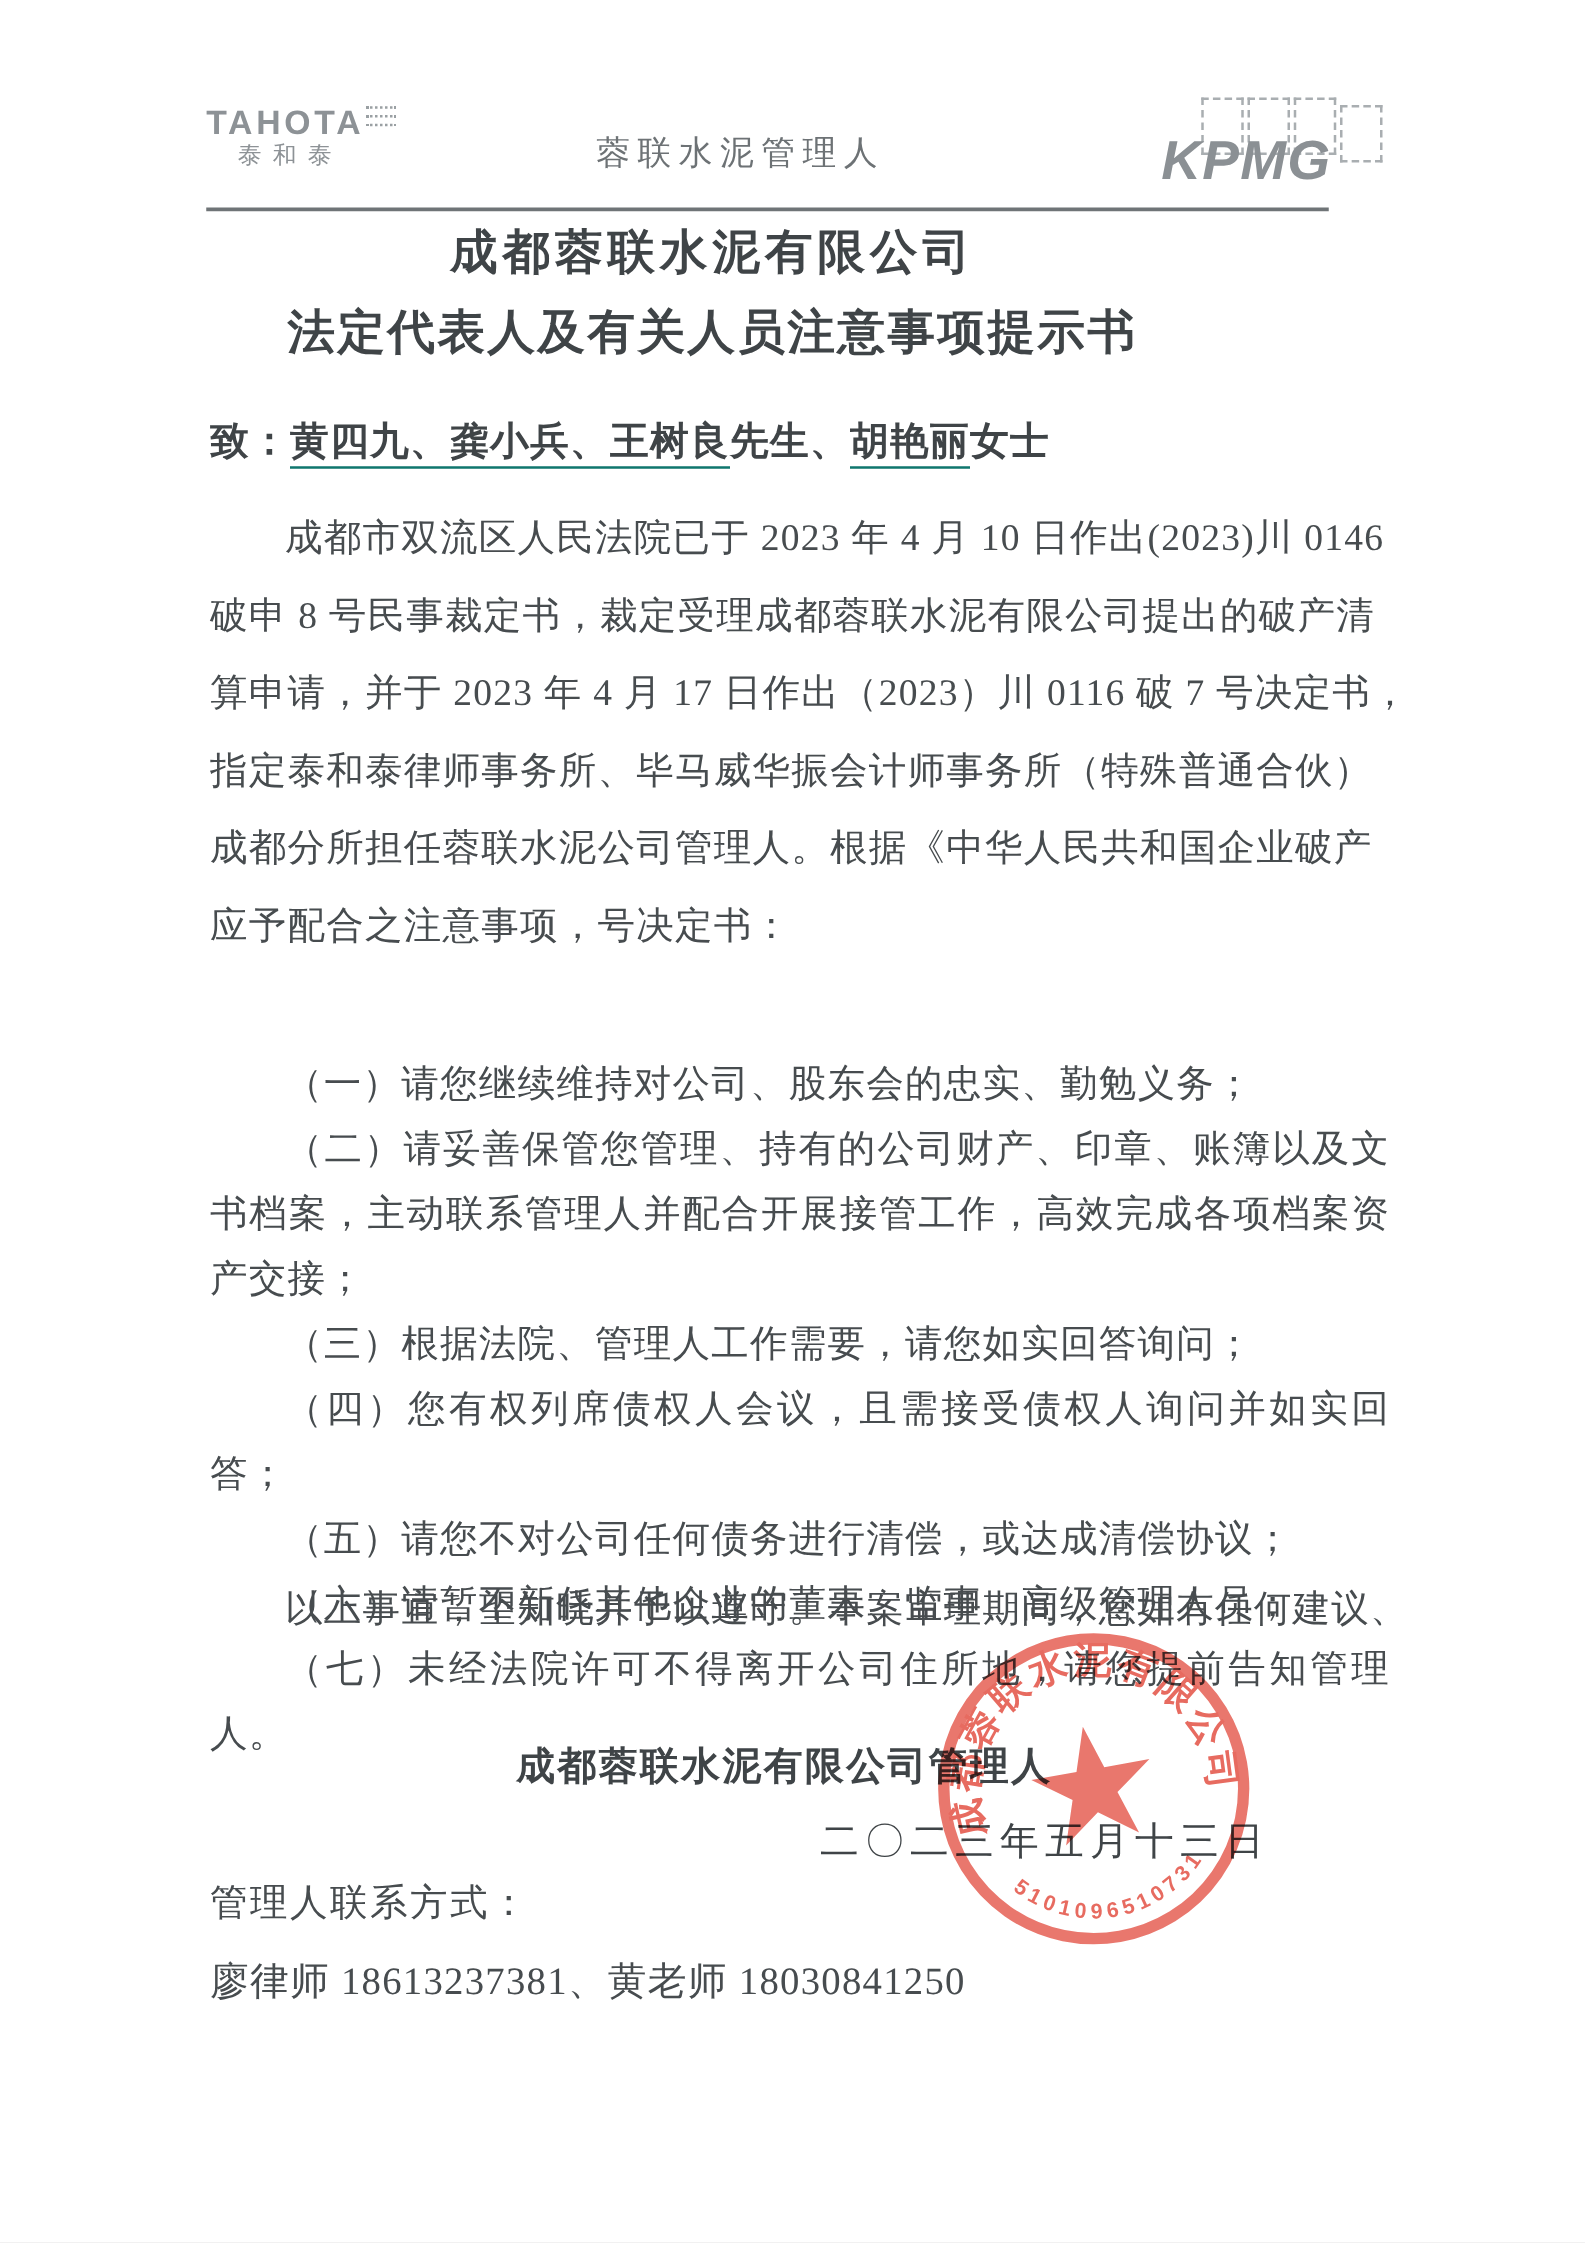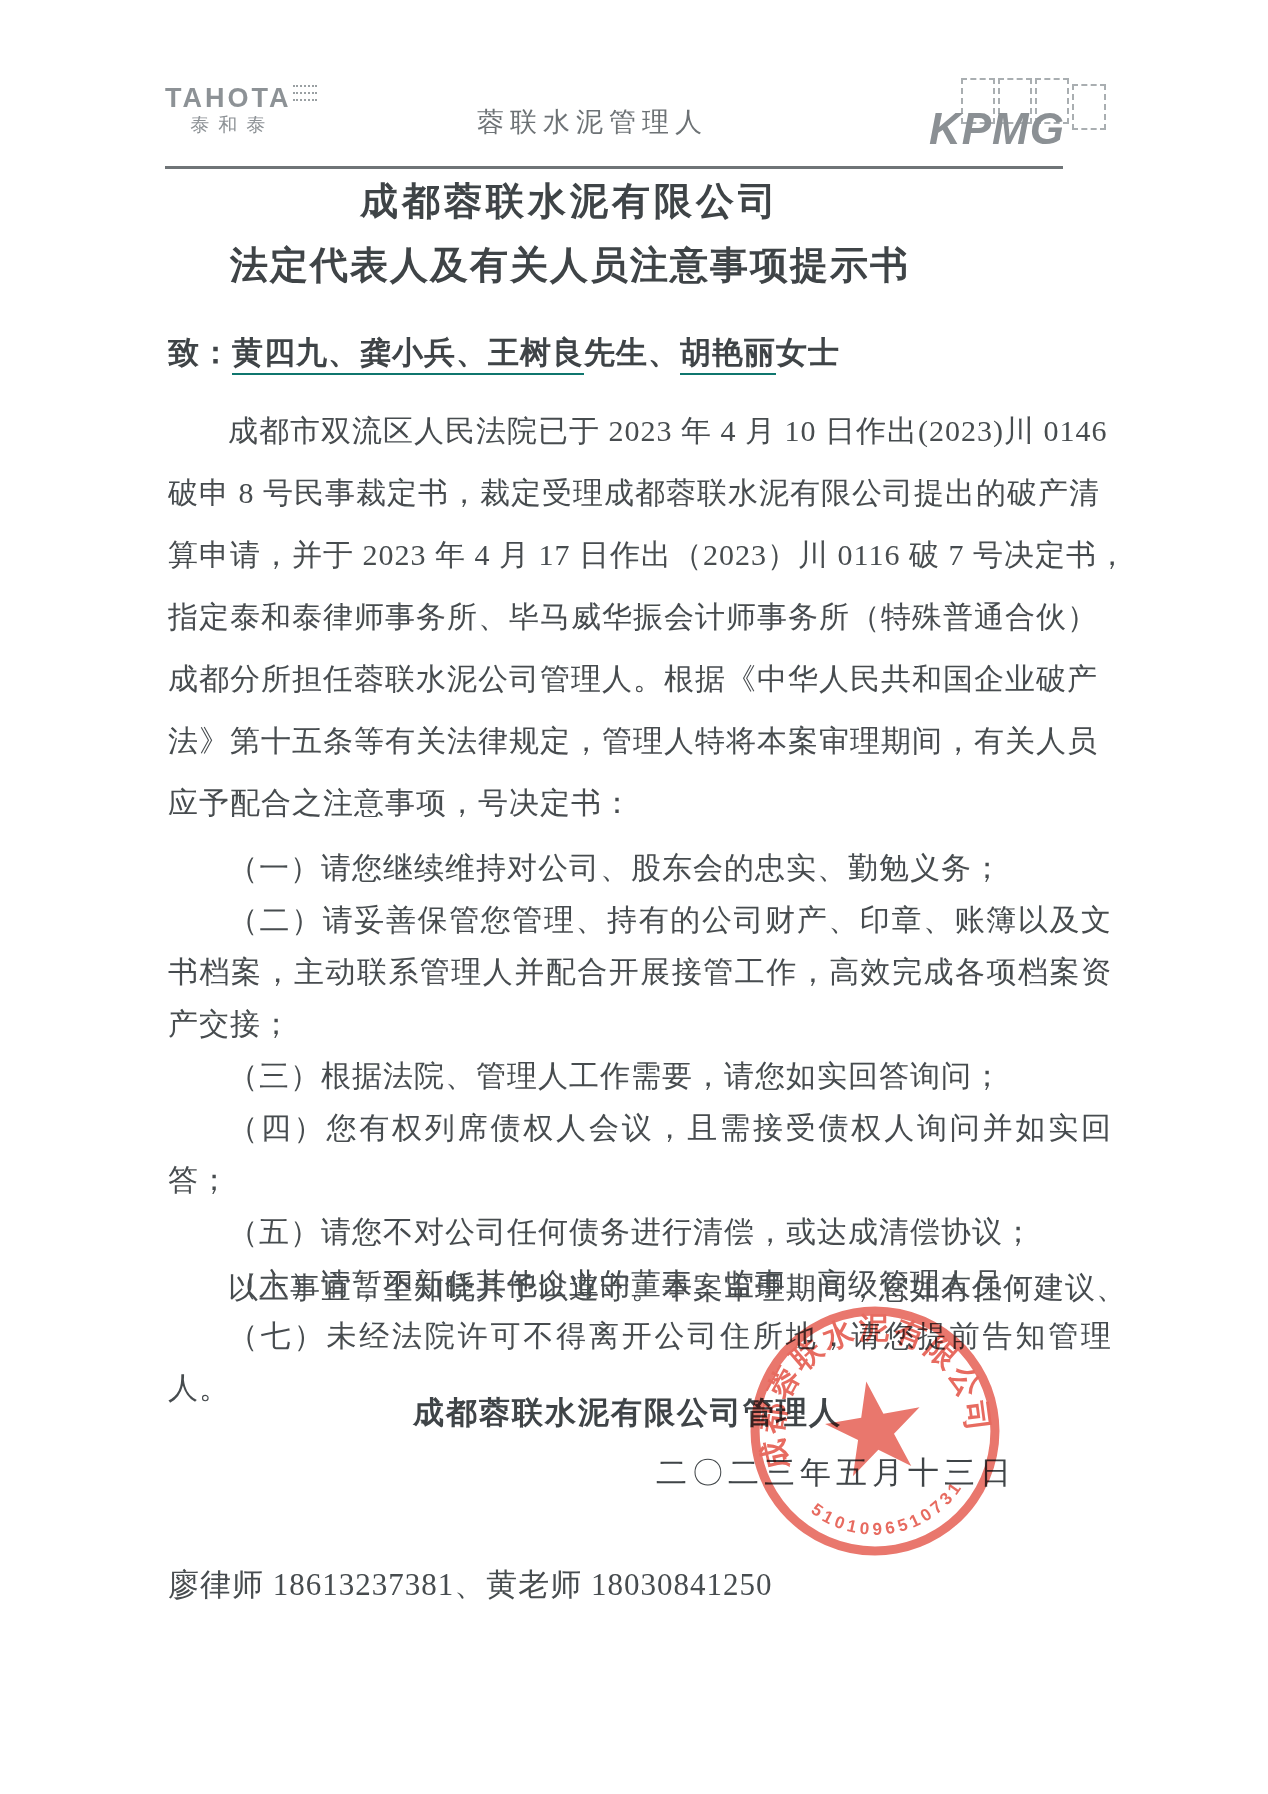--- a/index.html
+++ b/index.html
@@ -80,21 +80,20 @@
   <div class="recipient">
     <span>致：</span><span class="u">黄四九、龚小兵、王树良</span><span>先生、</span><span class="u">胡艳丽</span><span>女士</span>
   </div>
 
   <div class="para1">
     <div class="ln first">成都市双流区人民法院已于 2023 年 4 月 10 日作出(2023)川 0146</div>
     <div class="ln">破申 8 号民事裁定书，裁定受理成都蓉联水泥有限公司提出的破产清</div>
     <div class="ln">算申请，并于 2023 年 4 月 17 日作出（2023）川 0116 破 7 号决定书，</div>
     <div class="ln">指定泰和泰律师事务所、毕马威华振会计师事务所（特殊普通合伙）</div>
     <div class="ln">成都分所担任蓉联水泥公司管理人。根据《中华人民共和国企业破产</div>
-    <div class="ln">法》第十五条等有关法律规定，管理人特将本案审理期间，有关人员</div>
     <div class="ln">应予配合之注意事项，号决定书：</div>
   </div>
 
   <div class="items">
     <p>（一）请您继续维持对公司、股东会的忠实、勤勉义务；</p>
     <p>（二）请妥善保管您管理、持有的公司财产、印章、账簿以及文书档案，主动联系管理人并配合开展接管工作，高效完成各项档案资产交接；</p>
     <p>（三）根据法院、管理人工作需要，请您如实回答询问；</p>
     <p>（四）您有权列席债权人会议，且需接受债权人询问并如实回答；</p>
     <p>（五）请您不对公司任何债务进行清偿，或达成清偿协议；</p>
     <p>（六）请暂不新任其他企业的董事、监事、高级管理人员；</p>
@@ -122,15 +121,16 @@
       <polygon points="130,80 141.2,114.6 177.6,114.5 148.1,135.9 159.4,170.5 130,149 100.6,170.5 111.9,135.9 82.4,114.5 118.8,114.6" fill="#e4564a" opacity="0.92"></polygon>
       <text font-size="30" fill="#e4564a" font-weight="bold" letter-spacing="3" font-family="Liberation Serif, DejaVu Serif, serif">
         <textPath href="#arcTop" startOffset="50%" text-anchor="middle">成都蓉联水泥有限公司</textPath>
       </text>
       <text font-size="17" fill="#e4564a" font-weight="bold" letter-spacing="4" font-family="Liberation Sans, DejaVu Sans, sans-serif">
         <textPath href="#arcBottom" startOffset="50%" text-anchor="middle">5101096510731</textPath>
       </text>
     </svg>
   </div>
 
+  <div class="contact-label">管理人联系方式：</div>
   <div class="contact-phones">廖律师 18613237381、黄老师 18030841250</div>
 
 </div>
 
 </body></html>

